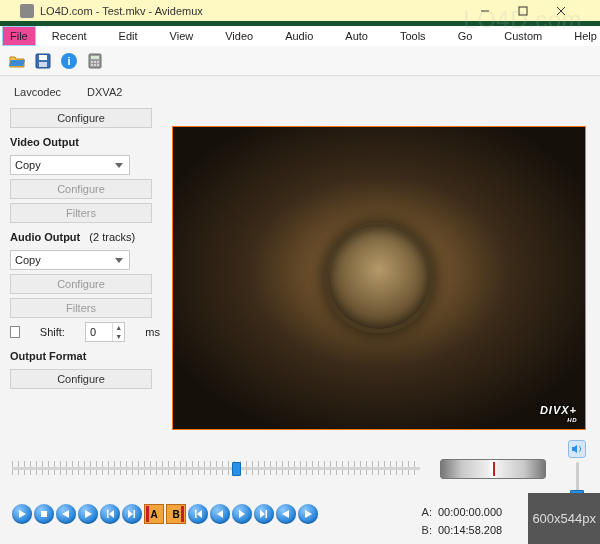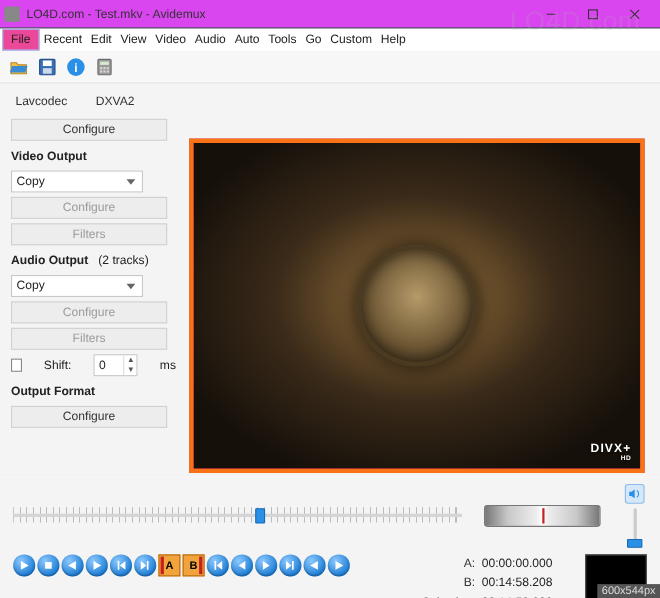--- a/index.html
+++ b/index.html
@@ -1,27 +1,27 @@
 <!DOCTYPE html>
 <html><head>
 <meta charset="utf-8">
 <style>
   * { box-sizing: border-box; margin: 0; padding: 0; font-family: "Segoe UI", Tahoma, sans-serif; font-size: 11px; }
   body { background: #fff; width: 600px; height: 544px; overflow: hidden; color: #222; }
 
   
-  .titlebar { height: 26px; display: flex; align-items: center; padding: 0 4px; border-bottom: 1px solid #14532d; background: #d946ef; }
+  .titlebar { height: 26px; display: flex; align-items: center; padding: 0 20px; border-bottom: 5px solid #14532d; background: #fef9c3; }
   .titlebar .app-icon { width: 14px; height: 14px; margin-right: 6px; background: #888; border-radius: 2px; }
   .titlebar .title { flex: 1; font-size: 11px; color: #333; }
   .titlebar .winbtn { width: 38px; height: 26px; display: flex; align-items: center; justify-content: center; color: #333; }
   .titlebar .winbtn svg { width: 10px; height: 10px; }
 
   
   .menubar { height: 20px; display: flex; align-items: stretch; padding: 0 2px; background: #fff; }
-  .menubar .mitem { padding: 3px 4px; font-size: 11px; cursor: default; display: flex; align-items: center; }
+  .menubar .mitem { padding: 3px 16px; font-size: 11px; cursor: default; display: flex; align-items: center; }
   .menubar .mitem.active { background: #ec4899; border: 1px solid #99d1ff; padding: 2px 7px; }
 
   
   .toolbar { height: 30px; display: flex; align-items: center; gap: 4px; padding: 2px 6px; border-bottom: 1px solid #dcdcdc; background: #f7f7f7; }
   .toolbar .tbtn { width: 22px; height: 22px; display: flex; align-items: center; justify-content: center; border-radius: 3px; }
   .tbtn svg { width: 18px; height: 18px; }
 
   
   .main { display: flex; height: calc(544px - 26px - 20px - 30px - 110px); background: #f4f4f4; }
   .left { width: 170px; padding: 8px 10px 4px 10px; display: flex; flex-direction: column; gap: 4px; }
@@ -35,21 +35,21 @@
 
   .combo { width: 120px; height: 20px; border: 1px solid #c8c8c8; background: #fff; display: flex; align-items: center; padding: 0 4px; position: relative; font-size: 11px; }
   .combo::after { content: ""; position: absolute; right: 6px; top: 7px; border-left: 4px solid transparent; border-right: 4px solid transparent; border-top: 5px solid #666; }
 
   .shiftrow { display: flex; align-items: center; gap: 20px; }
   .chk { width: 12px; height: 12px; border: 1px solid #888; background: #fff; }
   .numspin { width: 46px; height: 20px; border: 1px solid #c8c8c8; background: #fff; display: flex; align-items: center; padding: 0 14px 0 4px; position: relative; font-size: 11px; }
   .numspin .spins { position: absolute; right: 0; top: 0; bottom: 0; width: 12px; border-left: 1px solid #ddd; display: flex; flex-direction: column; }
   .numspin .spins div { flex: 1; display: flex; align-items: center; justify-content: center; font-size: 7px; color: #555; }
 
-  .video-area { flex: 1; background: #be185d; position: relative; overflow: hidden; border: 4px solid #f97316; margin-top: 40px; }
+  .video-area { flex: 1; background: #1d4ed8; position: relative; overflow: hidden; border: 1px solid #f97316; margin-top: 40px; font-style: italic; }
   .video-inner { position: absolute; inset: 0; background: radial-gradient(ellipse 58% 58% at 50% 48%, #8a6b3f 0%, #6a4f2b 28%, #3a2a19 55%, #15100a 100%); }
   .compass { position: absolute; left: 50%; top: 50%; width: 110px; height: 110px; margin-left: -55px; margin-top: -55px; border-radius: 50%; background: radial-gradient(circle at 50% 42%, #b59a69 0%, #6d5734 58%, #2e2213 100%); box-shadow: 0 0 18px rgba(0,0,0,.7), inset 0 0 14px rgba(0,0,0,.6); border: 4px solid #4a3a22; }
   .divx { position: absolute; right: 8px; bottom: 6px; color: #fff; font-weight: 700; font-size: 14px; letter-spacing: 1px; text-shadow: 0 0 3px rgba(0,0,0,.8); }
   .divx small { display: block; font-size: 6px; font-weight: 600; text-align: right; letter-spacing: 0.5px; }
   .watermark { position: absolute; right: 18px; top: 6px; color: rgba(180,180,180,0.18); font-size: 24px; font-weight: 500; letter-spacing: 0.5px; pointer-events: none; }
 
   
   .lower { height: 110px; padding: 6px 12px 4px 12px; background: #f4f4f4; display: flex; flex-direction: column; gap: 6px; }
   .seekrow { display: flex; align-items: center; gap: 20px; }
   .seek { flex: 1; height: 20px; position: relative; }
@@ -71,21 +71,21 @@
   .markbtn .bar { position:absolute; top:1px; bottom:1px; width:3px; background:#c62020;}
   .markbtn.a .bar{ left:1px;} .markbtn.b .bar{ right:1px;}
 
   .abpanel { display: flex; flex-direction: column; gap: 2px; font-size: 11px; }
   .abrow { display: flex; gap: 6px; align-items: center; }
   .abrow .lbl { width: 54px; text-align: right; color:#333; }
   .abrow .val { width: 82px; height: 16px; display:flex; align-items:center; }
 
   .thumbbox { width: 56px; height: 46px; background:#000; border:1px solid #555; }
 
-  .footer { position: absolute; right: 0; bottom: 0; background: #555; color: #ddd; font-size: 10px; padding: 1px 4px; }
+  .footer { position: absolute; right: 0; bottom: 0; background: #555; color: #ddd; font-size: 13px; padding: 18px 4px; }
 </style>
 </head>
 <body>
 
 <div class="titlebar">
   <div class="app-icon"></div>
   <div class="title">LO4D.com - Test.mkv - Avidemux</div>
   <div class="winbtn">
       <svg viewBox="0 0 10 10">
         <path d="M1 5h8" stroke="#333" stroke-width="1"></path>

